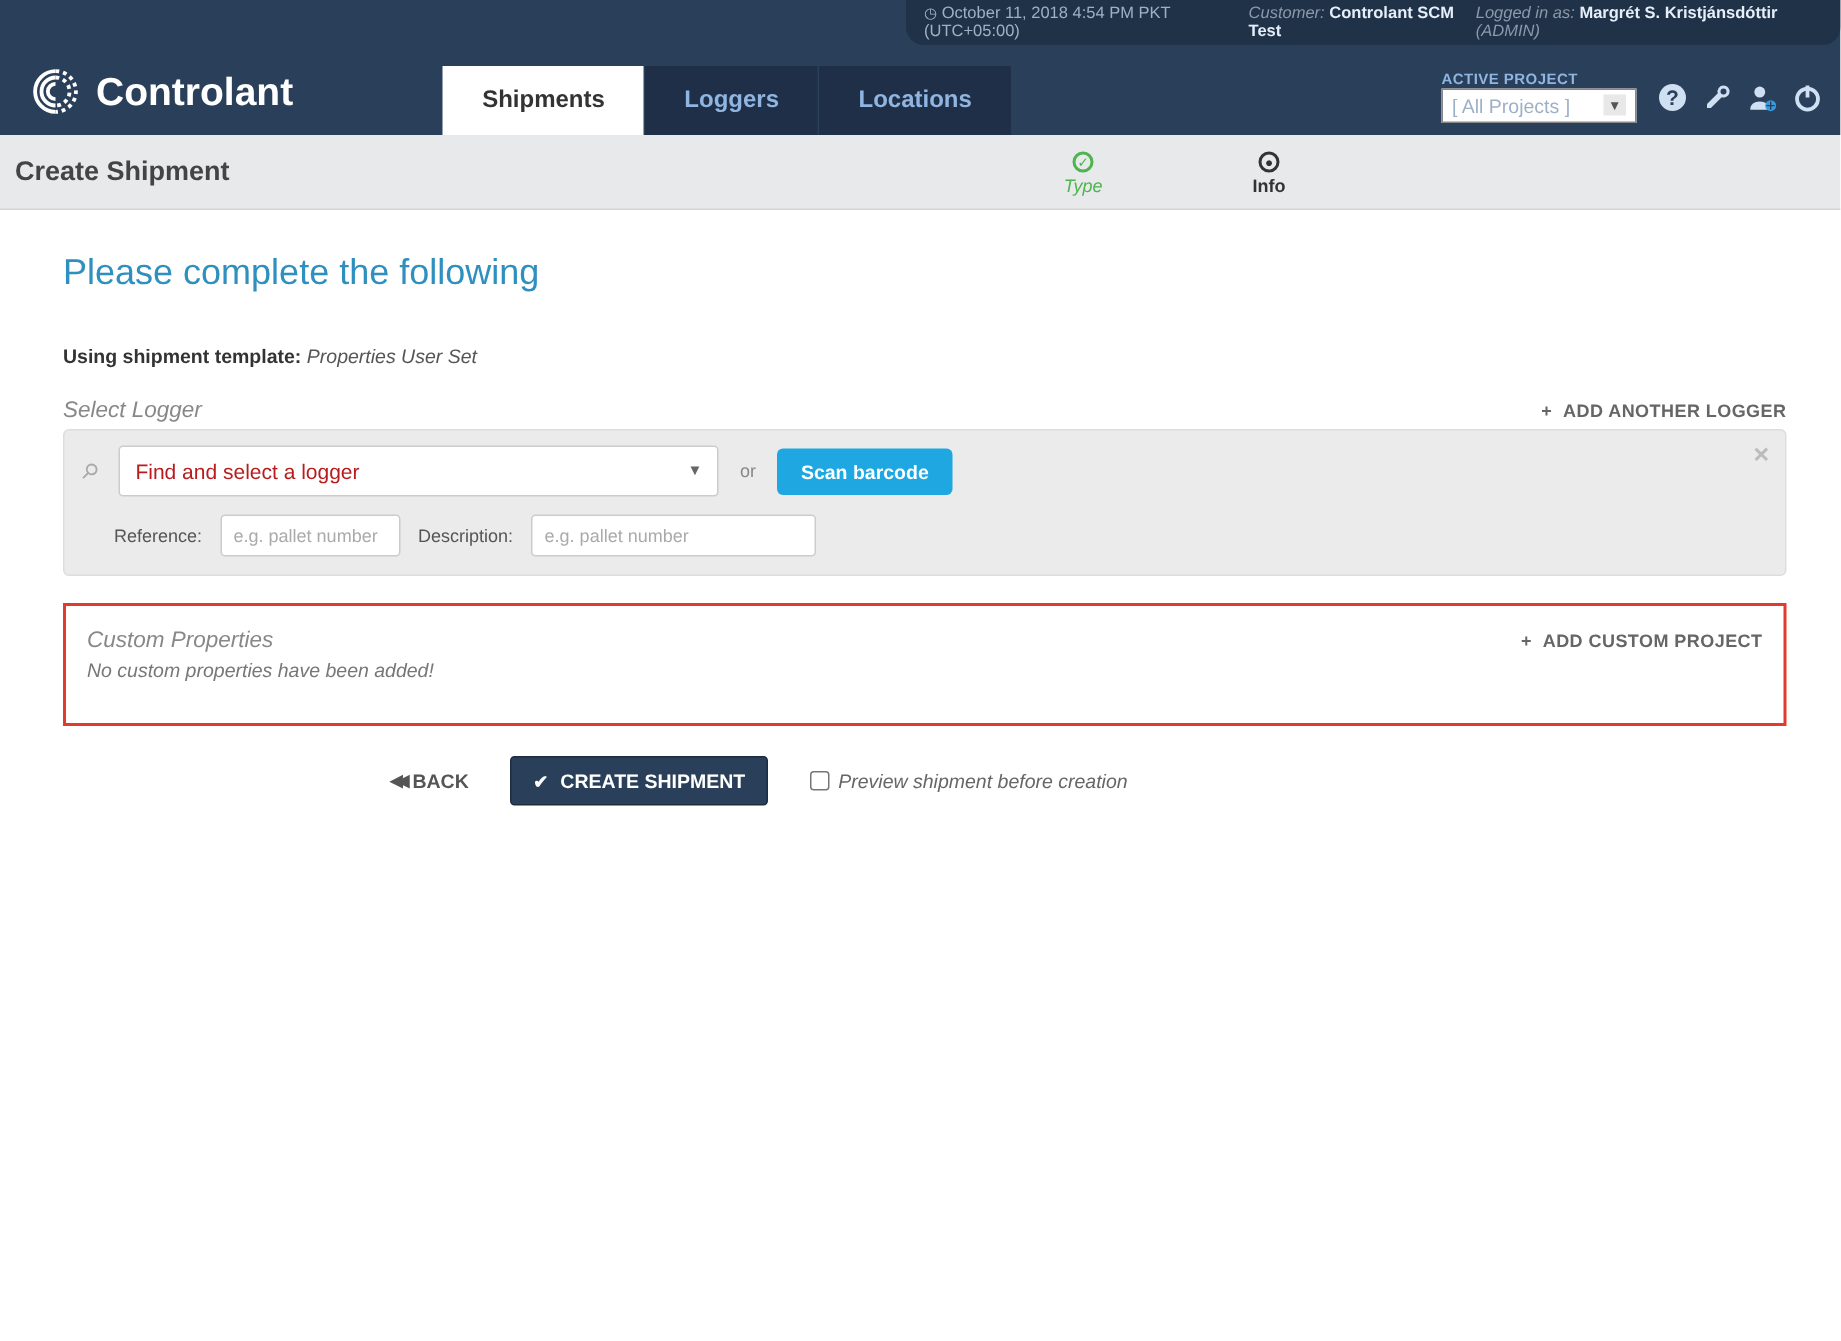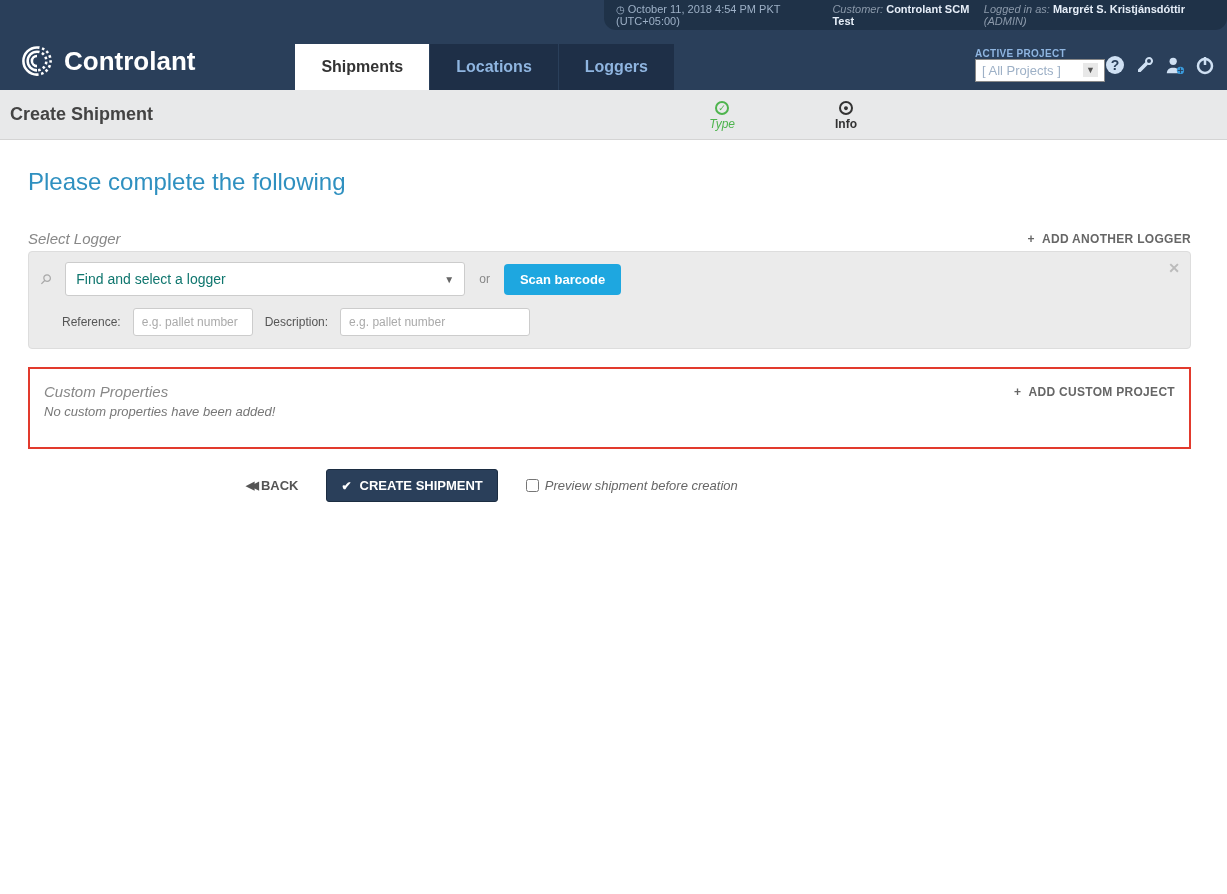--- a/index.html
+++ b/index.html
@@ -10,55 +10,55 @@
 .infobar .clock-icon { font-size: 10px; }
 .infobar .bold { color: #e6eef8; font-weight: 600; }
 .infobar .dim { color: #8b99aa; font-style: italic; }
 
 .navrow { display: flex; align-items: flex-end; padding: 0 12px 0 20px; height: 60px; }
 .brand { display: flex; align-items: center; color: #fff; font-size: 26px; font-weight: 600; gap: 10px; margin-right: 100px; padding-bottom: 12px; }
 .brand svg { width: 34px; height: 34px; }
 .tabs { display: flex; gap: 1px; }
 .tab { background: #1e2f47; color: #8fb5e0; padding: 14px 26px 14px 26px; font-size: 16px; font-weight: 600; cursor: pointer; }
 .tab.active { background: #fff; color: #333; }
-.navright { margin-left: auto; display: flex; align-items: center; gap: 0; padding-bottom: 8px; }
+.navright { margin-left: auto; display: flex; align-items: center; gap: 14px; padding-bottom: 8px; }
 .active-project { display: flex; flex-direction: column; align-items: flex-start; }
 .ap-label { font-size: 10px; color: #8fb5e0; font-weight: 600; letter-spacing: 0.3px; }
 .project-select { background: #fff; border: 1px solid #888; padding: 3px 24px 3px 6px; font-size: 13px; position: relative; min-width: 130px; }
 .project-select::after { content: "▼"; position: absolute; right: 6px; font-size: 9px; color: #555; background: #e8e8e8; padding: 2px 3px; }
 .nav-icons { display: flex; gap: 10px; color: #cfe0f3; }
 .nav-icon { width: 20px; height: 20px; cursor: pointer; display: flex; align-items: center; justify-content: center; font-size: 18px; }
 
 .pagehead { background: #e8e9ea; padding: 0 0 0 0; position: relative; border-bottom: 1px solid #d4d4d4; }
 .pagehead-inner { display: flex; align-items: center; }
 .page-title { font-size: 18px; font-weight: 700; color: #444; padding: 14px 0 14px 10px; }
 .steps { margin-left: auto; display: flex; gap: 100px; padding-right: 370px; padding-top: 8px; padding-bottom: 6px; }
 .step { display: flex; flex-direction: column; align-items: center; font-size: 12px; }
 .step.done .step-circle { border: 2px solid #4eb44e; color: #4eb44e; }
 .step.done .step-label { color: #4eb44e; font-style: italic; }
 .step.active .step-circle { border: 2px solid #333; color: #333; }
 .step.active .step-label { color: #333; font-weight: 600; }
 .step-circle { width: 14px; height: 14px; border-radius: 50%; display: flex; align-items: center; justify-content: center; font-size: 9px; margin-bottom: 2px; }
 
-.content { padding: 28px 36px 36px 28px; }
+.content { padding: 28px 36px 36px 42px; }
 .subtitle { color: #2f90c0; font-size: 24px; font-weight: 400; margin-bottom: 34px; }
 .template-line { font-size: 13px; margin-bottom: 20px; }
 .template-line .tlabel { font-weight: 700; color: #333; }
 .template-line .tval { font-style: italic; color: #555; }
 
 .section-row { display: flex; align-items: center; margin-bottom: 4px; }
 .section-label { color: #888; font-style: italic; font-size: 15px; }
 .add-link { margin-left: auto; color: #666; font-size: 12px; font-weight: 600; cursor: pointer; letter-spacing: 0.3px; }
 .add-link .plus { font-weight: 700; margin-right: 4px; }
 
 .logger-box { background: #ebebeb; border: 1px solid #ddd; border-radius: 4px; padding: 10px 12px 12px 12px; position: relative; margin-bottom: 18px; }
 .logger-close { position: absolute; top: 8px; right: 10px; color: #bbb; font-size: 14px; cursor: pointer; font-weight: 700; }
 .logger-row1 { display: flex; align-items: center; gap: 14px; margin-bottom: 12px; }
 .link-icon { color: #aaa; transform: rotate(45deg); font-size: 14px; }
-.logger-select { flex: 0 0 400px; background: #fff; border: 1px solid #ccc; border-radius: 3px; padding: 8px 28px 8px 10px; color: #0f766e; position: relative; cursor: pointer; }
+.logger-select { flex: 0 0 400px; background: #fff; border: 1px solid #ccc; border-radius: 3px; padding: 8px 28px 8px 10px; color: #b91c1c; position: relative; cursor: pointer; }
 .logger-select::after { content: "▼"; position: absolute; right: 10px; color: #666; font-size: 10px; top: 50%; transform: translateY(-50%); }
 .or-text { color: #888; font-size: 12px; }
 .scan-btn { background: #1ea7e0; color: #fff; border: none; border-radius: 4px; padding: 8px 16px; font-size: 13px; font-weight: 600; cursor: pointer; }
 .logger-row2 { display: flex; align-items: center; gap: 12px; font-size: 12px; color: #555; margin-left: 21px; }
 .mini-input { background: #fff; border: 1px solid #ccc; border-radius: 3px; padding: 6px 8px; font-size: 12px; width: 120px; color: #333; }
 .mini-input.wide { width: 190px; }
 .mini-input::placeholder { color: #aaa; }
 
 .custom-box { border: 2px solid #e23a2d; padding: 14px 14px 28px 14px; margin-bottom: 20px; }
 .custom-head { display: flex; align-items: center; }
@@ -101,22 +101,22 @@
           <path d="M20 9 A11 11 0 0 0 20 31"></path>
           <path d="M20 14 A6 6 0 0 0 20 26"></path>
           <path d="M20 4 A16 16 0 0 1 20 36" stroke-dasharray="3 3"></path>
           <path d="M20 9 A11 11 0 0 1 20 31" stroke-dasharray="3 3"></path>
         </g>
       </svg>
       <span>Controlant</span>
     </div>
     <div class="tabs">
       <div class="tab active">Shipments</div>
+      <div class="tab">Loggers</div>
       <div class="tab">Locations</div>
-      <div class="tab">Loggers</div>
     </div>
     <div class="navright">
       <div class="active-project">
         <span class="ap-label">ACTIVE PROJECT</span>
         <div class="project-select">
           <span>[ All Projects ]</span>
         </div>
       </div>
       <div class="nav-icons">
         <span class="nav-icon">
@@ -161,20 +161,24 @@
         <div class="step-circle">●</div>
         <div class="step-label">Info</div>
       </div>
     </div>
   </div>
 </div>
 
 <div class="content">
   <div class="subtitle">Please complete the following</div>
 
+  <div class="template-line">
+    <span class="tlabel">Using shipment template:</span>
+    <span class="tval">Properties User Set</span>
+  </div>
 
   <div class="section-row">
     <span class="section-label">Select Logger</span>
     <span class="add-link">
       <span class="plus">+</span>
       <span>ADD ANOTHER LOGGER</span>
     </span>
   </div>
 
   <div class="logger-box">

